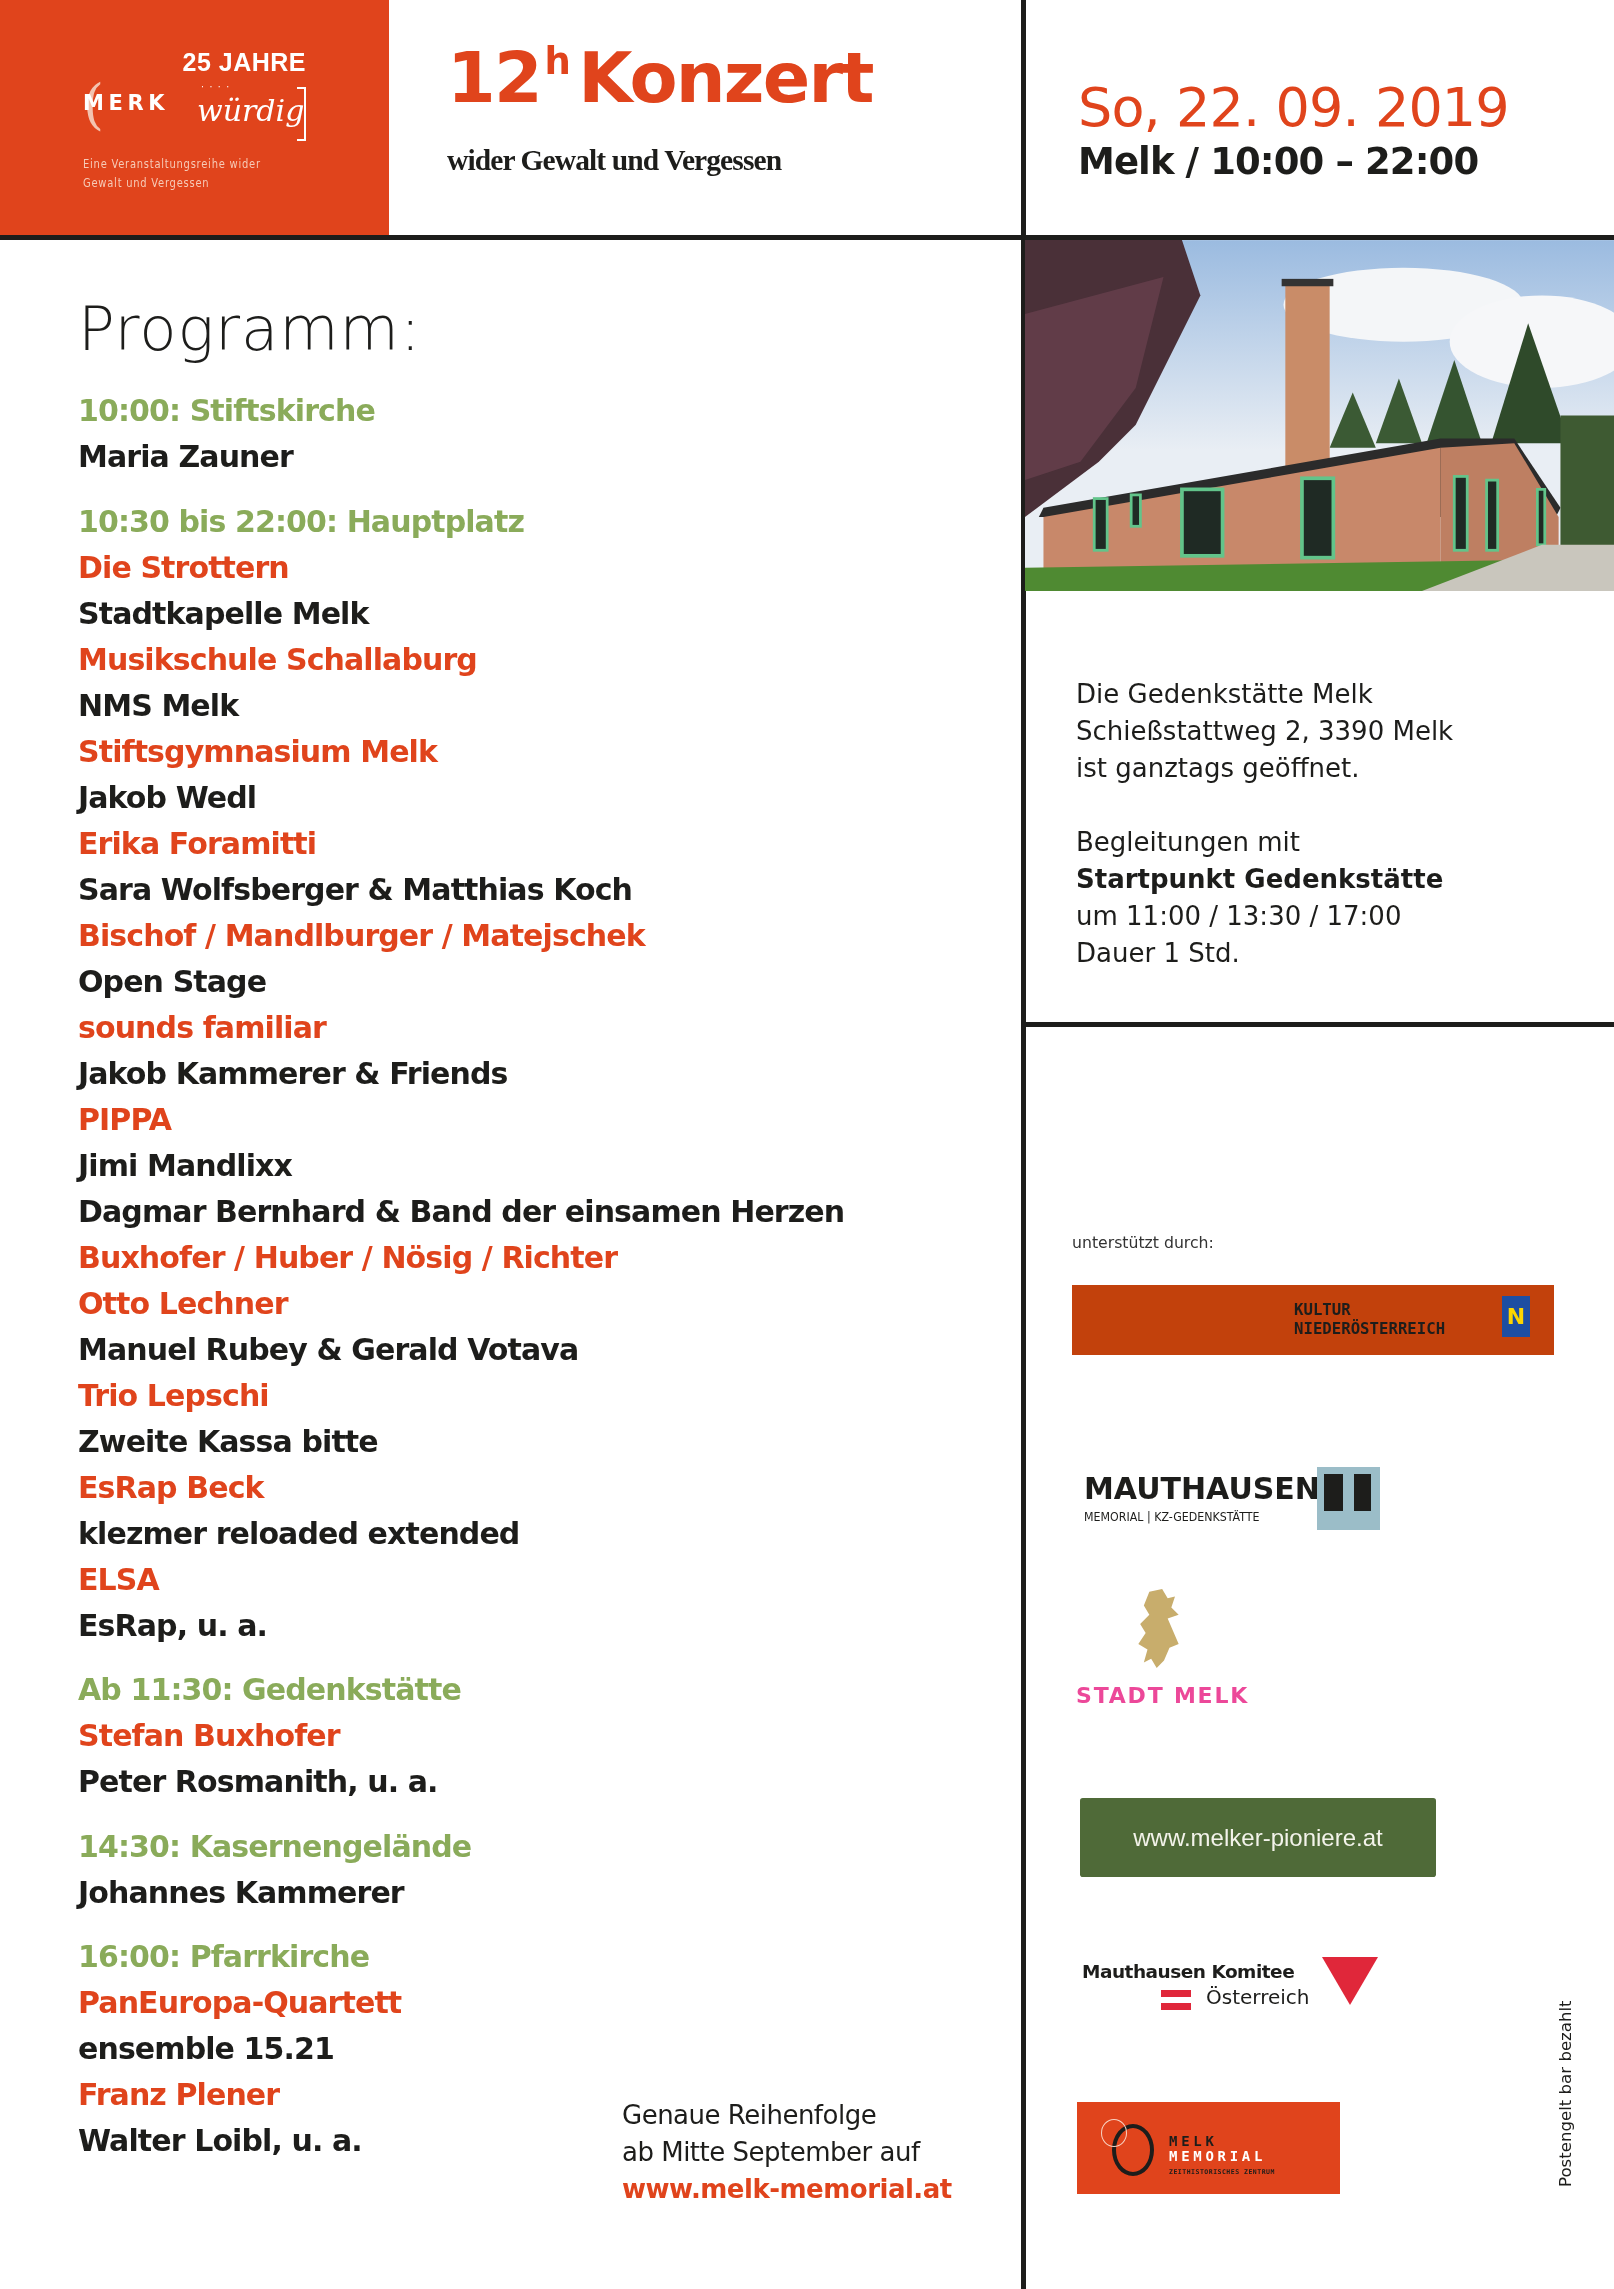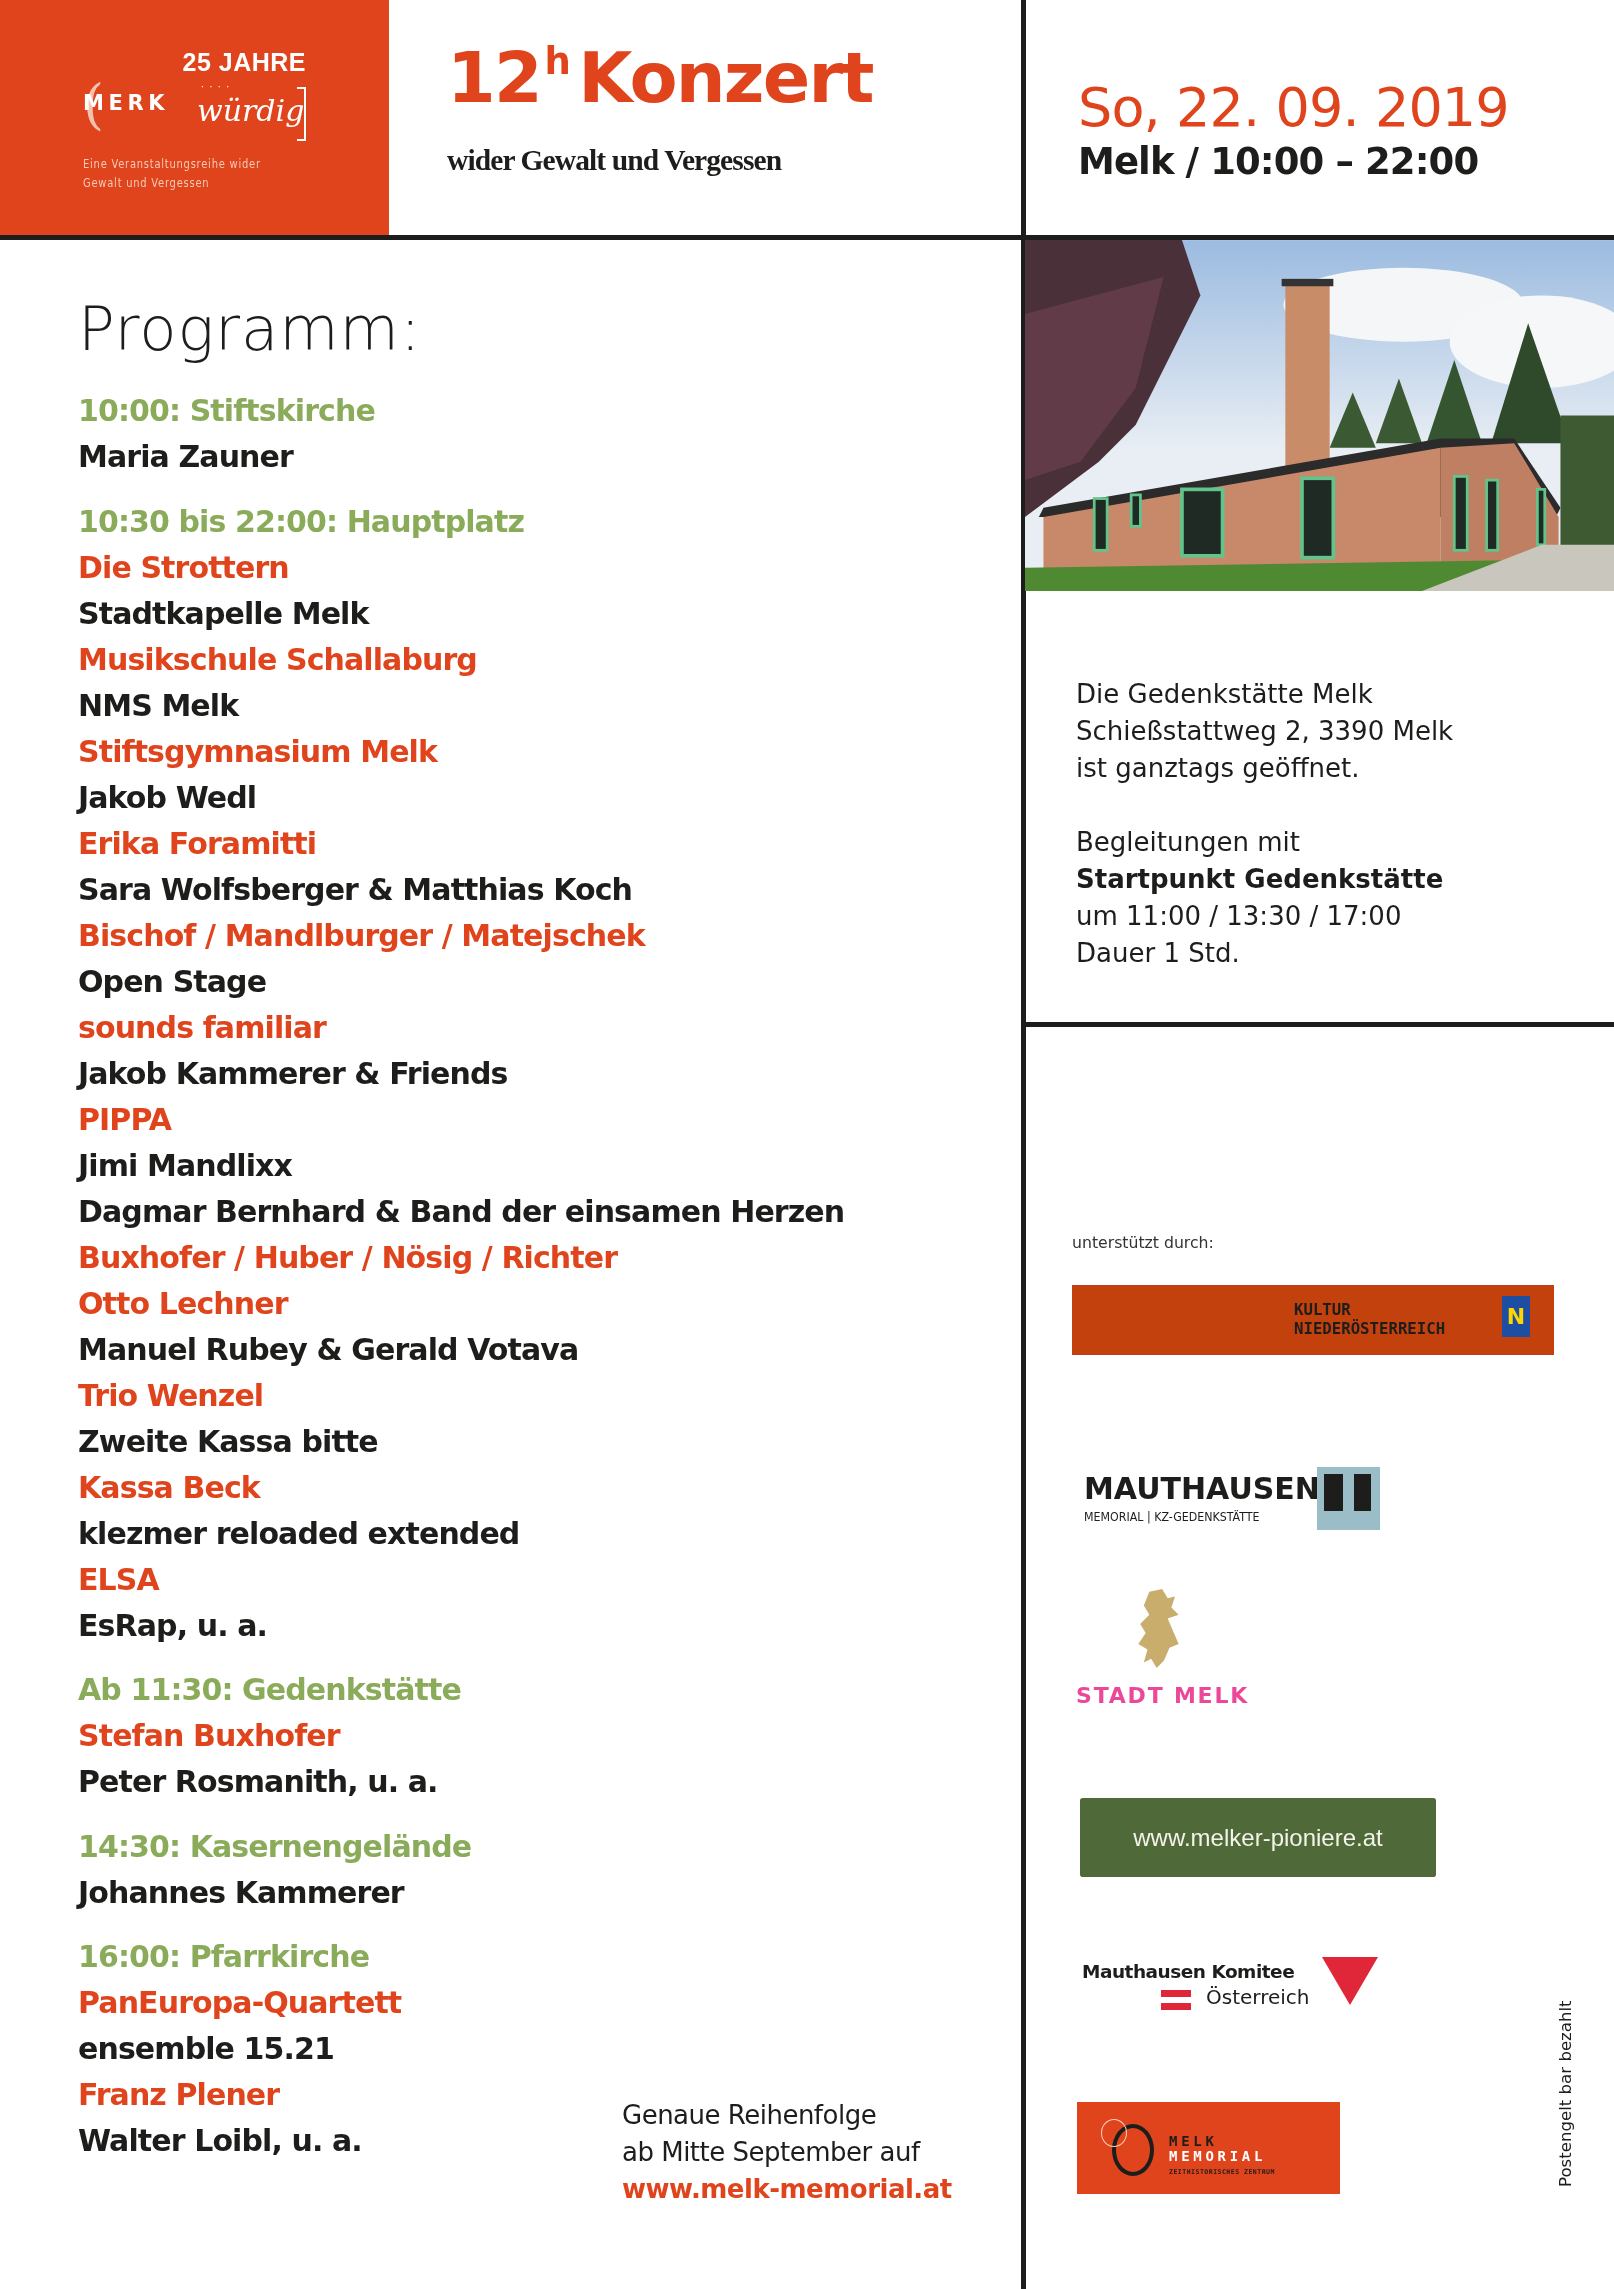--- a/index.html
+++ b/index.html
@@ -133,23 +133,23 @@
       <div class="line c-orange">Bischof / Mandlburger / Matejschek</div>
       <div class="line c-black">Open Stage</div>
       <div class="line c-orange">sounds familiar</div>
       <div class="line c-black">Jakob Kammerer &amp; Friends</div>
       <div class="line c-orange">PIPPA</div>
       <div class="line c-black">Jimi Mandlixx</div>
       <div class="line c-black">Dagmar Bernhard &amp; Band der einsamen Herzen</div>
       <div class="line c-orange">Buxhofer / Huber / Nösig / Richter</div>
       <div class="line c-orange">Otto Lechner</div>
       <div class="line c-black">Manuel Rubey &amp; Gerald Votava</div>
-      <div class="line c-orange">Trio Wenzel</div>
+      <div class="line c-orange">Trio Lepschi</div>
       <div class="line c-black">Zweite Kassa bitte</div>
-      <div class="line c-orange">Kassa Beck</div>
+      <div class="line c-orange">EsRap Beck</div>
       <div class="line c-black">klezmer reloaded extended</div>
       <div class="line c-orange">ELSA</div>
       <div class="line c-black">EsRap, u. a.</div>
     </div>
     <div class="section">
       <div class="line c-green">Ab 11:30: Gedenkstätte</div>
       <div class="line c-orange">Stefan Buxhofer</div>
       <div class="line c-black">Peter Rosmanith, u. a.</div>
     </div>
     <div class="section">

